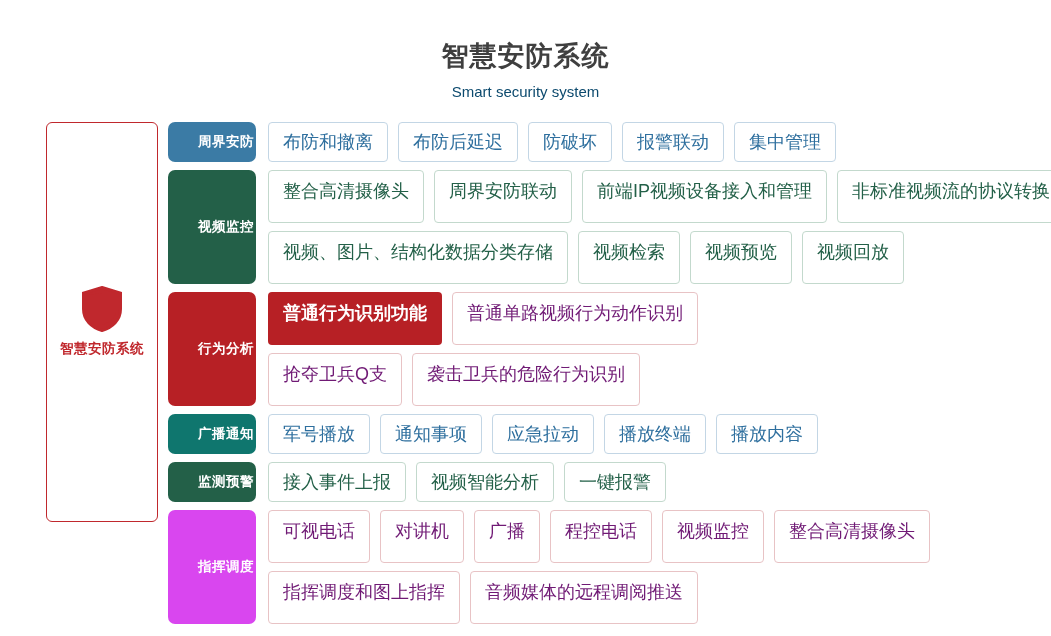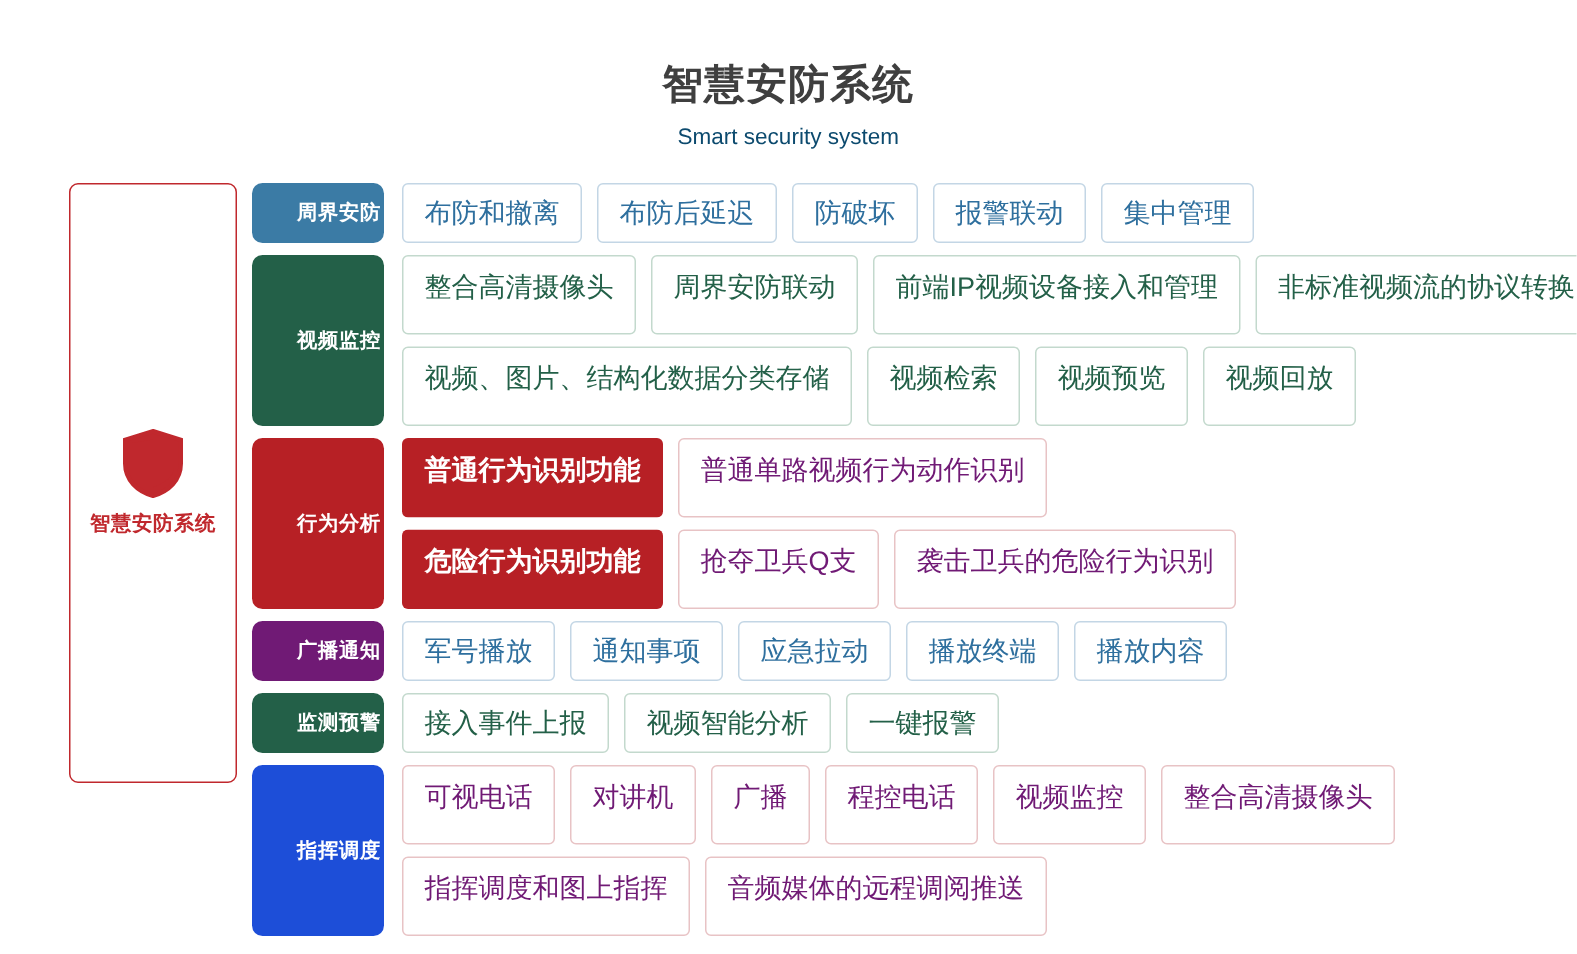--- a/index.html
+++ b/index.html
@@ -201,28 +201,27 @@
         </div>
       </div>
       <div class="branch theme-red tall">
         <div class="cat-block" style="background: rgb(183, 32, 37); font-family: Liberation Serif, serif;">行为分析</div>
         <div class="rows">
           <div class="row">
             <div class="chip solid">普通行为识别功能</div>
             <div class="chip">普通单路视频行为动作识别</div>
           </div>
           <div class="row">
-            <div class="chip solid">危险行为识别功能</div>
             <div class="chip">抢夺卫兵Q支</div>
             <div class="chip">袭击卫兵的危险行为识别</div>
           </div>
         </div>
       </div>
       <div class="branch theme-blue">
-        <div class="cat-block" style="background: #701a75; text-align: right;">广播通知</div>
+        <div class="cat-block" style="background: #0f766e; text-align: right;">广播通知</div>
         <div class="rows">
           <div class="row">
             <div class="chip">军号播放</div>
             <div class="chip">通知事项</div>
             <div class="chip">应急拉动</div>
             <div class="chip">播放终端</div>
             <div class="chip">播放内容</div>
           </div>
         </div>
       </div>
@@ -230,21 +229,21 @@
         <div class="cat-block" style="background: rgb(35, 96, 72);">监测预警</div>
         <div class="rows">
           <div class="row">
             <div class="chip">接入事件上报</div>
             <div class="chip">视频智能分析</div>
             <div class="chip">一键报警</div>
           </div>
         </div>
       </div>
       <div class="branch theme-red tall">
-        <div class="cat-block" style="background: #1d4ed8;">指挥调度</div>
+        <div class="cat-block" style="background: #d946ef;">指挥调度</div>
         <div class="rows">
           <div class="row">
             <div class="chip">可视电话</div>
             <div class="chip">对讲机</div>
             <div class="chip">广播</div>
             <div class="chip">程控电话</div>
             <div class="chip">视频监控</div>
             <div class="chip">整合高清摄像头</div>
           </div>
           <div class="row">

